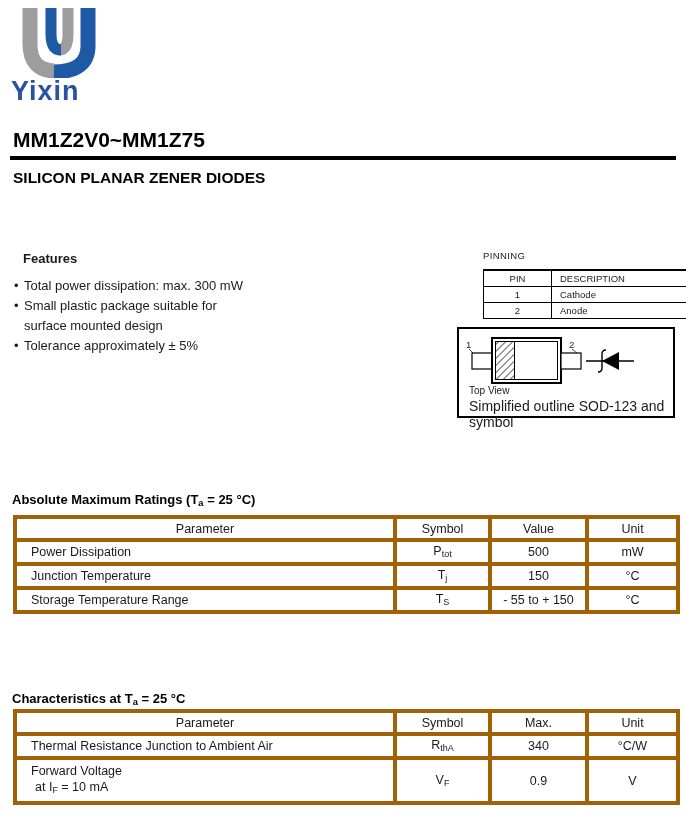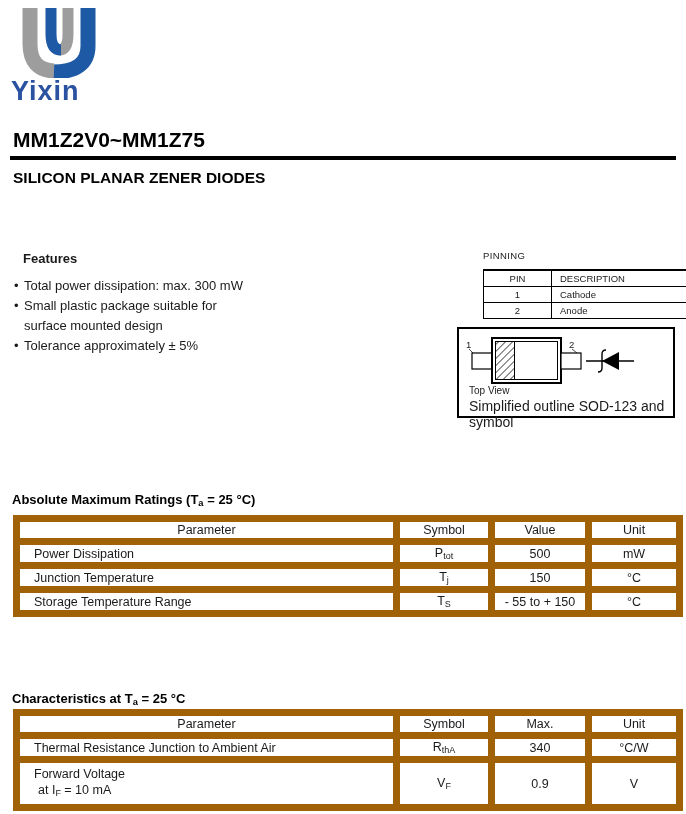--- a/index.html
+++ b/index.html
@@ -45,21 +45,21 @@
 
   
   .section-heading { position:absolute; left:12px; font-size:13px; font-weight:bold; color:#000; }
   .amr-heading { top:492px; }
   .chars-heading { top:691px; }
 
   
   table.spec { position:absolute; left:13px; width:663px; border-collapse:collapse; table-layout:fixed; font-size:12.5px; color:#1a1a1a; background:#fff; }
   table.spec.amr { top:515px; }
   table.spec.chars { top:709px; }
-  table.spec th, table.spec td { border:7px solid #a16207; font-weight:normal; padding:0; text-align:center; vertical-align:middle; }
+  table.spec th, table.spec td { border:4px solid #a16207; font-weight:normal; padding:0; text-align:center; vertical-align:middle; }
   table.spec th { height:23px; }
   table.spec td { height:24px; }
   table.spec td.param { text-align:left; padding-left:14px; }
   table.spec tr.tall td { height:39px; }
   .p2line { line-height:16px; padding:3px 0; }
   .p2line .l2 { padding-left:4px; }
 
   .sub { font-size:0.72em; vertical-align:-0.25em; }
 
   .col-param { width:380px; }

